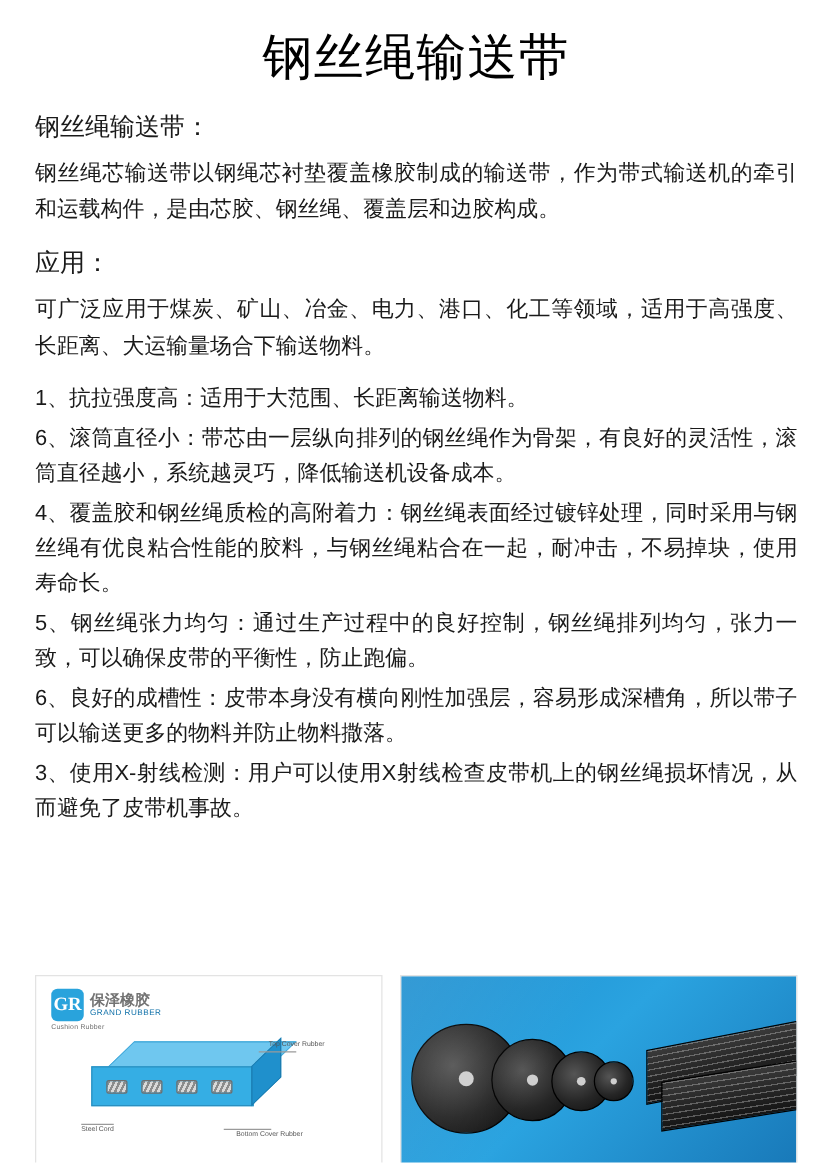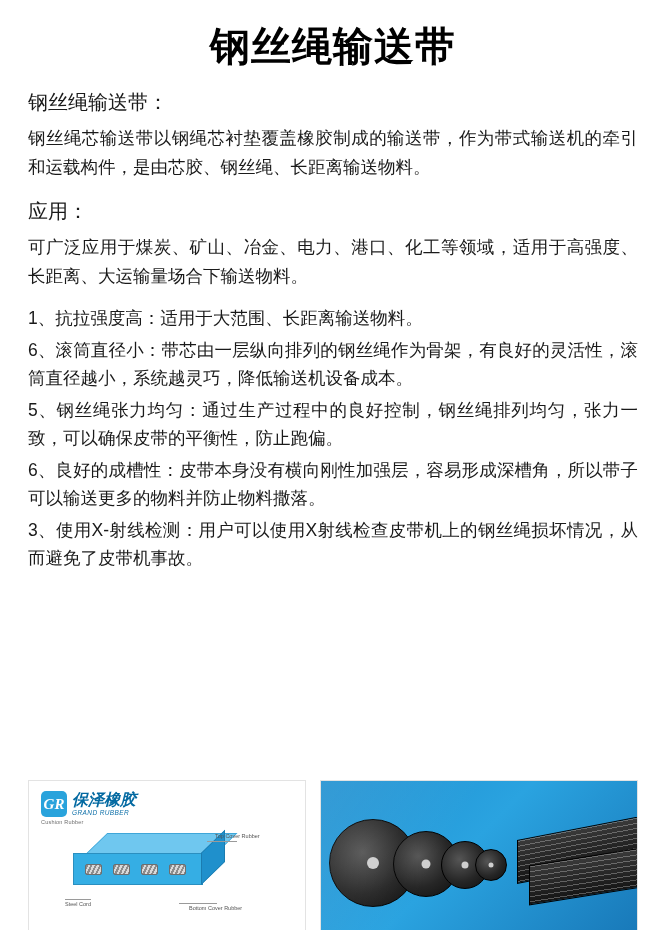--- a/index.html
+++ b/index.html
@@ -17,21 +17,21 @@
   .page {
     width: 666px;
     height: 930px;
     position: relative;
     box-sizing: border-box;
     padding: 0 28px;
   }
   .title {
     text-align: center;
     font-size: 40px;
-    font-weight: bold;
+    font-weight: normal;
     letter-spacing: 1px;
     line-height: 1.1;
     margin: 24px 0 18px 0;
     color: #000000;
   }
   .para {
     font-size: 17.5px;
     line-height: 1.62;
     margin: 0 0 14px 0;
     color: #1a1a1a;
@@ -79,39 +79,38 @@
     background: linear-gradient(135deg, #1e8fd0 0%, #2aa3e0 45%, #1878b8 100%);
   }
   
   .logo {
     position: absolute;
     left: 12px;
     top: 10px;
     display: flex;
     align-items: center;
     gap: 5px;
-    font-style: italic;
   }
   .logo-mark {
     width: 26px;
     height: 26px;
     background: #29a3dc;
     border-radius: 5px;
     color: #fff;
     font-size: 15px;
     font-weight: bold;
     display: flex;
     align-items: center;
     justify-content: center;
     font-family: "Liberation Serif", serif;
   }
   .logo-text .logo-cn {
-    font-size: 16px;
+    font-size: 12px;
     font-weight: bold;
-    color: #0369a1;
+    color: #737373;
     line-height: 1.05;
     display: block;
   }
   .logo-text .logo-en {
     font-size: 6.5px;
     color: #0d6fa8;
     letter-spacing: .4px;
     line-height: 1.1;
     display: block;
   }
@@ -222,30 +221,31 @@
 </style>
 </head>
 <body>
 
 <div class="page">
 
   <div class="title">钢丝绳输送带</div>
 
   <div class="heading-line">钢丝绳输送带：</div>
 
-  <p class="para">钢丝绳芯输送带以钢绳芯衬垫覆盖橡胶制成的输送带，作为带式输送机的牵引和运载构件，是由芯胶、钢丝绳、长距离输送物料。</p>
+  <p class="para">钢丝绳芯输送带以钢绳芯衬垫覆盖橡胶制成的输送带，作为带式输送机的牵引和运载构件，是由芯胶、钢丝绳、覆盖层和边胶构成。</p>
 
   <div class="heading-line">应用：</div>
 
   <p class="para">可广泛应用于煤炭、矿山、冶金、电力、港口、化工等领域，适用于高强度、长距离、大运输量场合下输送物料。</p>
 
 
   <ul class="list">
     <li>1、抗拉强度高：适用于大范围、长距离输送物料。</li>
     <li>6、滚筒直径小：带芯由一层纵向排列的钢丝绳作为骨架，有良好的灵活性，滚筒直径越小，系统越灵巧，降低输送机设备成本。</li>
+    <li>4、覆盖胶和钢丝绳质检的高附着力：钢丝绳表面经过镀锌处理，同时采用与钢丝绳有优良粘合性能的胶料，与钢丝绳粘合在一起，耐冲击，不易掉块，使用寿命长。</li>
     <li>5、钢丝绳张力均匀：通过生产过程中的良好控制，钢丝绳排列均匀，张力一致，可以确保皮带的平衡性，防止跑偏。</li>
     <li>6、良好的成槽性：皮带本身没有横向刚性加强层，容易形成深槽角，所以带子可以输送更多的物料并防止物料撒落。</li>
     <li>3、使用X-射线检测：用户可以使用X射线检查皮带机上的钢丝绳损坏情况，从而避免了皮带机事故。</li>
   </ul>
 
   <div class="images">
 
     <div class="img-box img-left">
       <div class="logo">
         <div class="logo-mark">GR</div>

